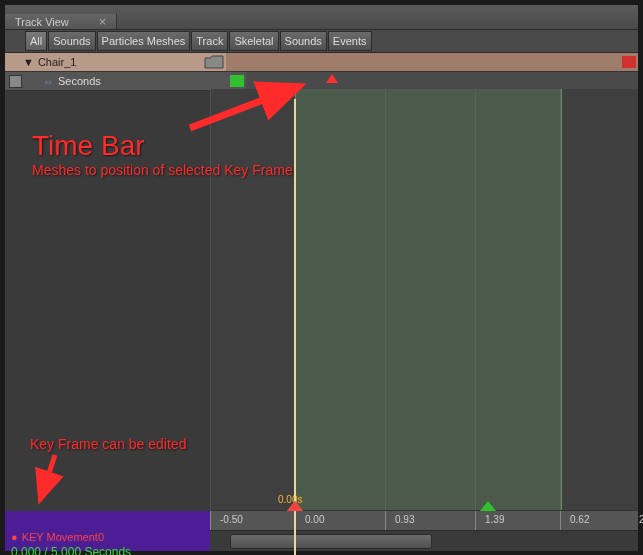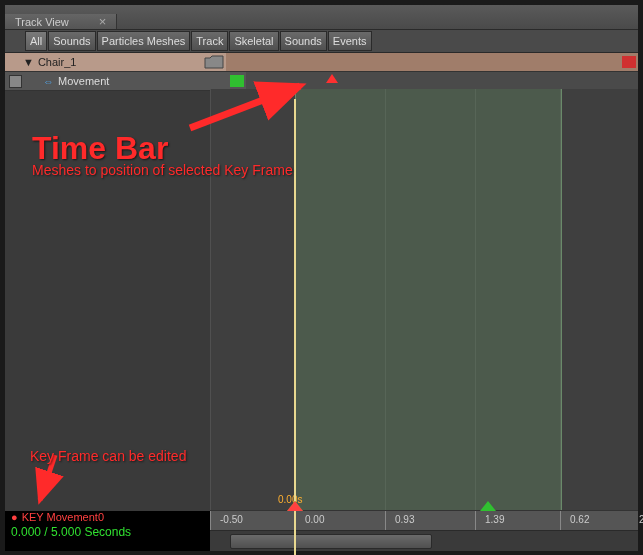--- a/index.html
+++ b/index.html
@@ -222,22 +222,22 @@
   border-right: 8px solid transparent;
   border-bottom: 10px solid #30c030;
   z-index: 5;
 }
 .status-area {
   position: absolute;
   left: 0;
   bottom: 0;
   width: 205px;
   height: 40px;
-  background: #000000;
-  padding: 0 6px;
+  background: #4c1d95;
+  padding: 20px 6px;
   box-sizing: border-box;
 }
 .status-key {
   color: #ff4040;
   font-size: 11px;
 }
 .status-key::before {
   content: "●";
   margin-right: 4px;
 }
@@ -274,21 +274,21 @@
 }
 
 .anno {
   position: absolute;
   color: #ff2a2a;
   font-family: Arial, sans-serif;
   z-index: 20;
   pointer-events: none;
   text-shadow: 1px 1px 2px rgba(0,0,0,0.6);
 }
-.anno-title { font-size: 32px; font-weight: bold; }
+.anno-title { font-size: 28px; font-weight: normal; }
 .anno-sub { font-size: 14px; }
 .arrow1 {
   position: absolute;
   z-index: 19;
   pointer-events: none;
 }
 </style>
 </head>
 <body>
 
@@ -323,21 +323,21 @@
       </div>
       <div class="track-timeline">
         <div class="track-swatch sw-red"></div>
       </div>
     </div>
 
     <div class="track-row sub">
       <div class="track-label">
         <div class="checkbox"></div>
         <span style="color:#50b0ff">⇔</span>
-        <span>Movement</span>
+        <span>Seconds</span>
         <div class="track-swatch sw-green"></div>
       </div>
       <div class="track-timeline">
         <div class="keyframe"></div>
       </div>
     </div>
 
     <div class="timeline-body">
       <div class="gridline" style="left:0px"></div>
       <div class="gridline" style="left:85px"></div>
@@ -369,21 +369,21 @@
 
     <div class="scrollbar-h">
       <div class="scroll-thumb"></div>
     </div>
 
   </div>
 </div>
 
 <div class="anno anno-title" style="left:32px; top:130px">Time Bar</div>
 <div class="anno anno-sub" style="left:32px; top:162px">Meshes to position of selected Key Frame</div>
-<div class="anno anno-sub" style="left:30px; top:448px">Key Frame can be edited</div>
+<div class="anno anno-sub" style="left:30px; top:436px">Key Frame can be edited</div>
 
 <svg class="arrow1" style="left:180px; top:78px" width="140" height="60">
   <defs>
       <marker id="ah1" markerWidth="8" markerHeight="8" refX="6" refY="3" orient="auto">
         <path d="M0,0 L7,3 L0,6 Z" fill="#ff2a2a"></path>
       </marker>
     </defs>
   <line x1="10" y1="50" x2="120" y2="8" stroke="#ff2a2a" stroke-width="7" marker-end="url(#ah1)"></line>
 </svg>
 

